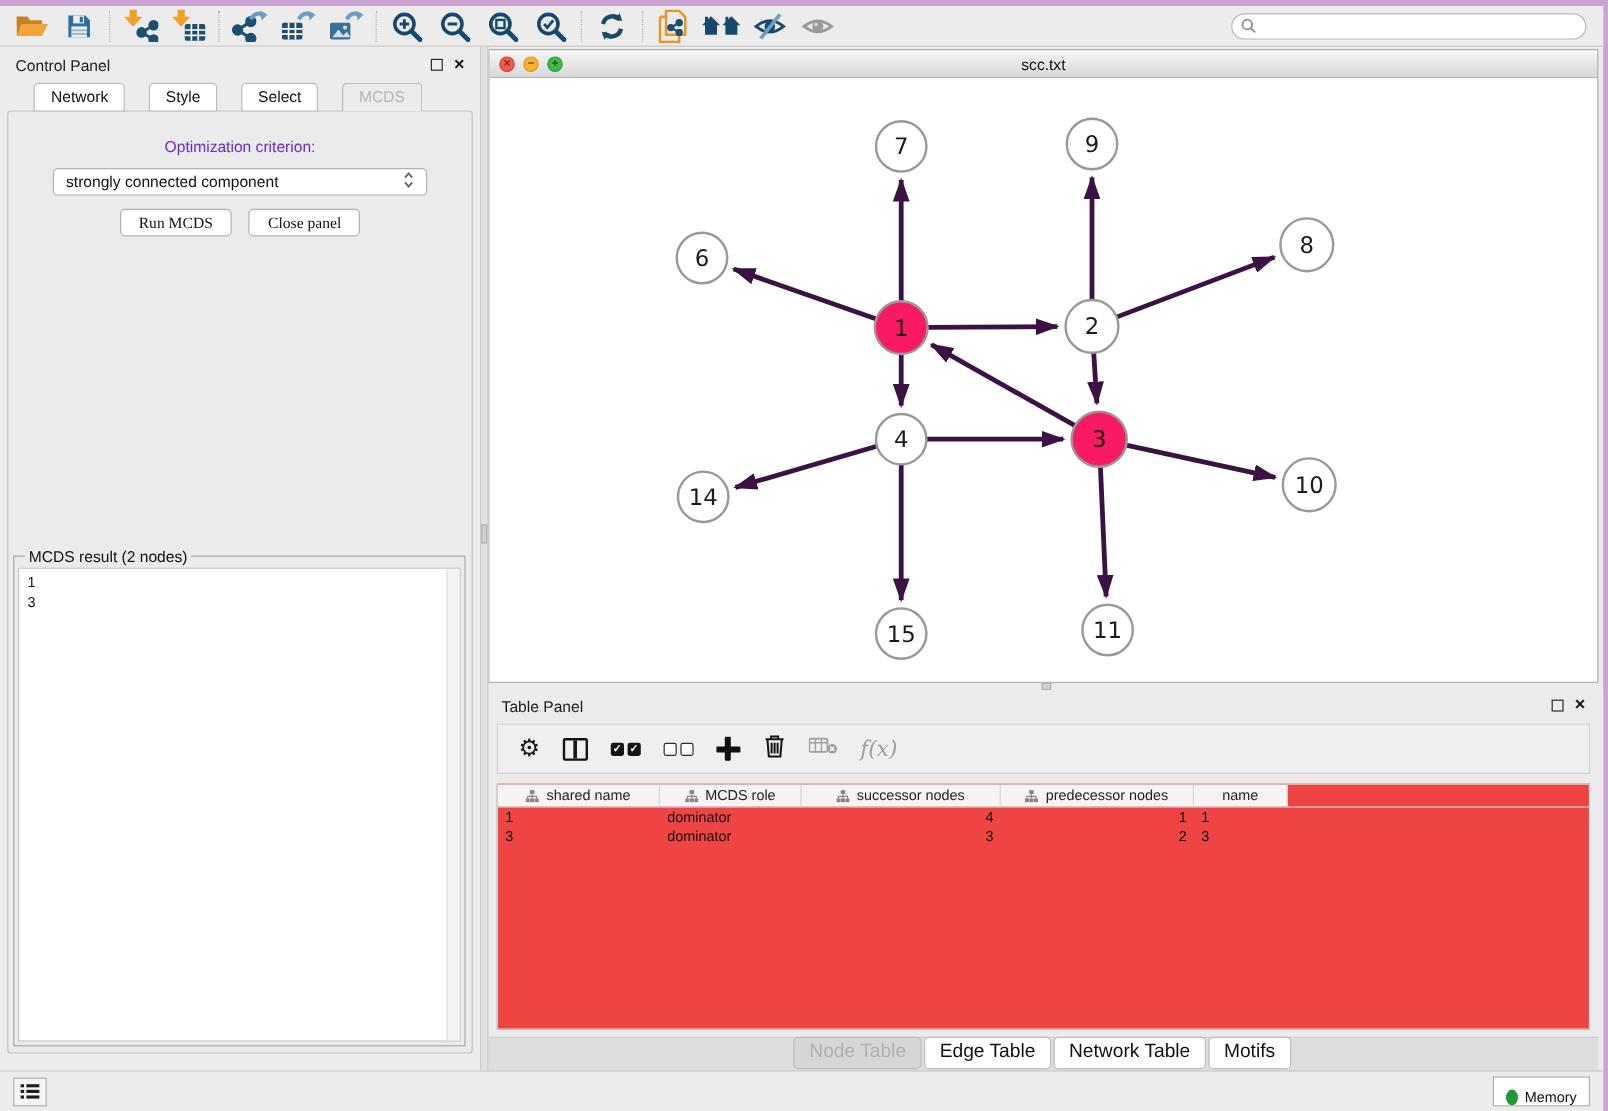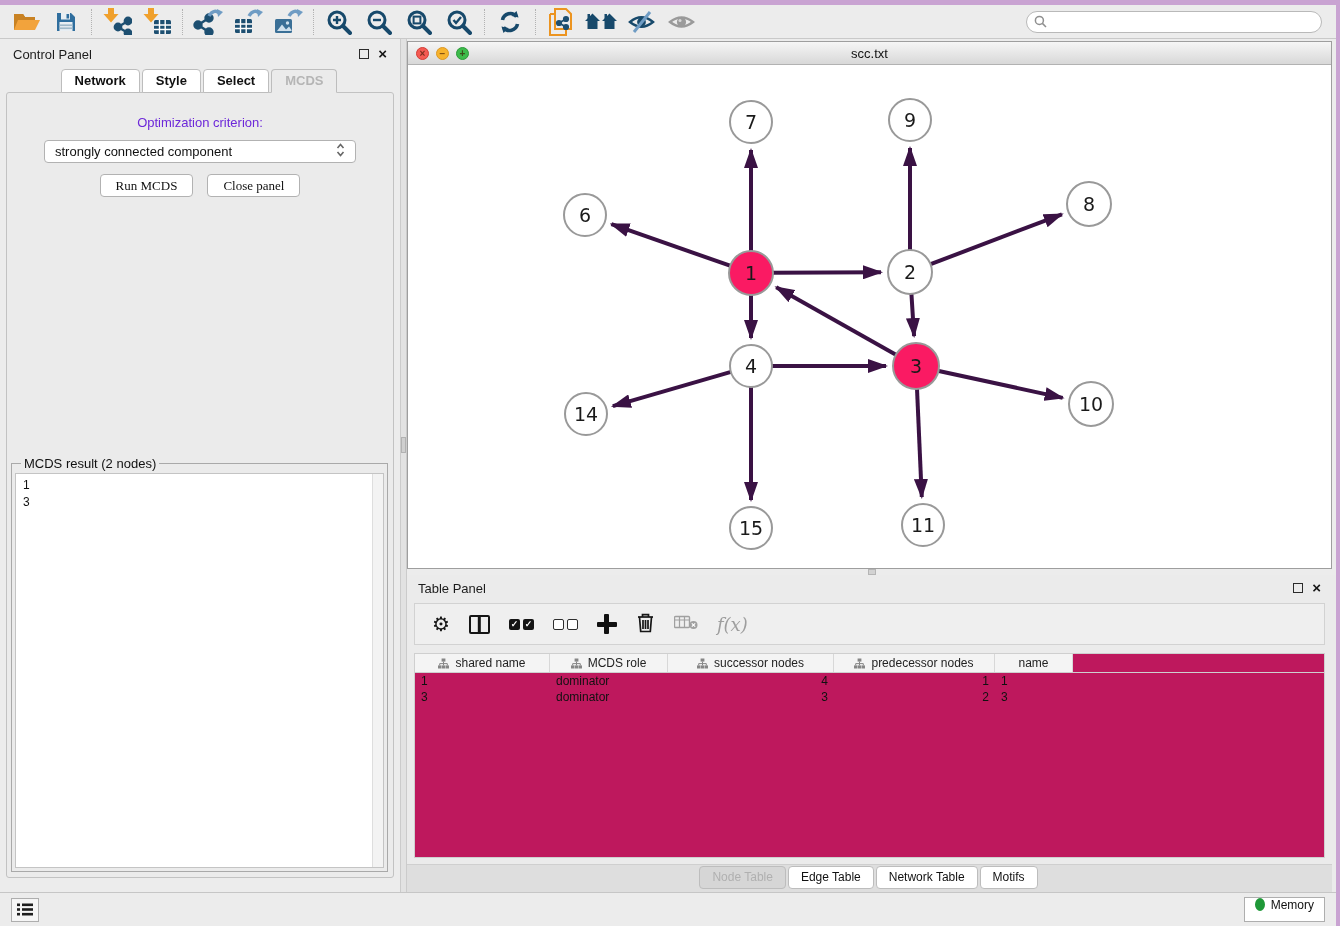--- a/index.html
+++ b/index.html
@@ -31,21 +31,21 @@
   .divider{width:7px;background:#e2e2e2;border-left:1px solid #cbcbcb;border-right:1px solid #cbcbcb;position:relative;}
   .divider-handle{position:absolute;top:398px;left:0px;width:5px;height:16px;background:#cfcfcf;border:1px solid #b2b2b2;}
   .right-col{flex:1;display:flex;flex-direction:column;min-width:0;}
 
   
   .cp-header{height:30px;display:flex;align-items:center;padding:0 13px;font-size:13px;color:#1c1c1c;}
   .panel-ctrls{margin-left:auto;display:flex;gap:9px;align-items:center;}
   .float-box{width:10px;height:10px;border:1.6px solid #2b2b2b;display:inline-block;}
   .close-x{font-weight:bold;font-size:15px;color:#151515;line-height:10px;}
   .cp-tabs{display:flex;justify-content:center;position:relative;z-index:2;margin-bottom:-1px;}
-  .cp-tab{padding:3px 13px 4px;font-size:13px;background:#fff;border:1px solid #bdbdbd;border-radius:4px 4px 0 0;margin-right:2px;color:#111;font-weight:bold;}
+  .cp-tab{padding:3px 13px 4px;font-size:13px;background:#fff;border:1px solid #bdbdbd;border-radius:4px 4px 0 0;margin-right:20px;color:#111;}
   .cp-tab.active{background:#ebebeb;color:#b5b5b5;border-bottom-color:#ebebeb;}
   .cp-body{flex:1;background:#ebebeb;border:1px solid #c2c2c2;border-radius:3px;margin:0 6px 14px 6px;display:flex;flex-direction:column;align-items:center;position:relative;}
   .opt-label{font-size:13px;color:#6d28d9;margin-top:22px;}
   .criterion-select{width:312px;height:23px;background:#fff;border:1px solid #b2b2b2;border-radius:4px;display:flex;align-items:center;padding:0 10px;font-size:13px;margin-top:10px;color:#111;}
   .criterion-select .stepper{margin-left:auto;}
   .cp-buttons{display:flex;gap:14px;margin-top:11px;font-family:Liberation Serif, serif;}
   .btn{height:23px;padding:0 15px;background:#fff;border:1px solid #b2b2b2;border-radius:4px;font-size:13px;display:flex;align-items:center;color:#111;}
   .result-group{position:absolute;left:4px;right:5px;top:370px;bottom:5px;border:1px solid #a9a9a9;}
   .result-title{position:absolute;top:-8px;left:9px;background:#ebebeb;padding:0 3px;font-size:13px;color:#111;}
   .result-list{position:absolute;left:3px;right:3px;top:9px;bottom:3px;background:#fff;border:1px solid #c4c4c4;font-size:12px;padding:3px 7px;line-height:17px;color:#111;}
@@ -60,47 +60,47 @@
   .nwl.yellow{background:#f7b32d;border:1px solid #dd9722;}
   .nwl.green{background:#3dbb4b;border:1px solid #2a9a38;}
   .nw-canvas{flex:1;position:relative;background:#fff;}
   .nw-canvas svg{position:absolute;left:0;top:0;}
   .split-handle{width:8px;height:6px;background:#d2d2d2;border:1px solid #b5b5b5;margin:0 auto;}
 
   
   .table-panel{flex:1;background:#ebebeb;display:flex;flex-direction:column;min-height:0;padding:0 4px 0 0;justify-content:flex-end;}
   .tp-header{height:26px;display:flex;align-items:center;font-size:13px;padding:0 11px;color:#1c1c1c;}
   .tp-toolbar{height:42px;display:flex;align-items:center;gap:19px;padding:0 17px;background:#efefef;border:1px solid #d2d2d2;margin:2px 7px 0 7px;}
-  .tp-table{margin:8px 7px 0 7px;background:#be185d;border:1px solid #cfcfcf;flex:1;overflow:hidden;font-size:12px;color:#111;}
+  .tp-table{margin:8px 7px 0 7px;background:#ef4444;border:1px solid #cfcfcf;flex:1;overflow:hidden;font-size:12px;color:#111;}
   .thead{display:flex;height:19px;border-bottom:1px solid #cfcfcf;}
   .th{background:#f4f4f4;border-right:1px solid #d8d8d8;display:flex;align-items:center;justify-content:center;gap:6px;padding:0 6px;color:#222;}
   .trow{display:flex;height:16px;align-items:center;}
   .td{padding:0 6px;overflow:hidden;white-space:nowrap;}
   .c0{width:135px;} .c1{width:118px;} .c2{width:166px;} .c3{width:161px;} .c4{width:78px;}
   .ralign{text-align:right;}
   .tp-tabs{height:28px;background:#dedede;border-top:1px solid #cfcfcf;display:flex;justify-content:center;align-items:center;margin-top:6px;padding-bottom:2px;}
-  .tp-tab{padding:3px 12px 4px;background:#fff;border:1px solid #bdbdbd;font-size:12px;margin-right:2px;border-radius:4px;color:#111;}
+  .tp-tab{padding:3px 12px 4px;background:#fff;border:1px solid #bdbdbd;font-size:16px;margin-right:2px;border-radius:4px;color:#111;}
   .tp-tab.active{background:#d6d6d6;color:#b0b0b0;}
 
   
   .icon-gear{font-size:20px;color:#161616;line-height:20px;}
   .icon-pane{width:21px;height:19px;border:2.6px solid #151515;border-radius:2px;position:relative;}
   .icon-pane::after{content:'';position:absolute;left:50%;top:0;bottom:0;width:2.4px;background:#151515;transform:translateX(-50%);}
   .cb-pair{display:flex;gap:3px;}
   .cb{width:11px;height:11px;background:#141414;border-radius:2px;color:#fff;font-size:9px;line-height:11px;text-align:center;font-weight:bold;}
   .cb.empty{background:#fff;border:1.6px solid #2e2e2e;}
   .icon-plus{position:relative;width:20px;height:20px;}
   .icon-plus::before{content:'';position:absolute;left:0;right:0;top:7.5px;height:5px;background:#111;border-radius:1px;}
   .icon-plus::after{content:'';position:absolute;top:0;bottom:0;left:7.5px;width:5px;background:#111;border-radius:1px;}
   .fx{font-family:"DejaVu Serif",serif;font-style:italic;color:#9e9e9e;font-size:18px;}
 
   
   .status-bar{height:34px;background:#ececec;border-top:1px solid #c6c6c6;display:flex;align-items:center;padding:0 11px;}
   .sb-left-btn{width:28px;height:24px;border:1px solid #aeaeae;background:#f5f5f5;display:flex;align-items:center;justify-content:center;}
-  .memory-btn{margin-left:auto;height:25px;border:1px solid #aeaeae;background:#fff;display:flex;align-items:flex-start;gap:6px;padding:0 10px;font-size:12px;color:#111;}
+  .memory-btn{margin-left:auto;height:25px;border:1px solid #aeaeae;background:#fff;display:flex;align-items:flex-end;gap:6px;padding:0 10px;font-size:12px;color:#111;}
   .mem-dot{width:10px;height:13px;border-radius:50%;background:#1f9838;}
 </style>
 </head>
 <body>
 
 <div class="window">
 
 
   <div class="toolbar">
     <div class="tb-btn">

